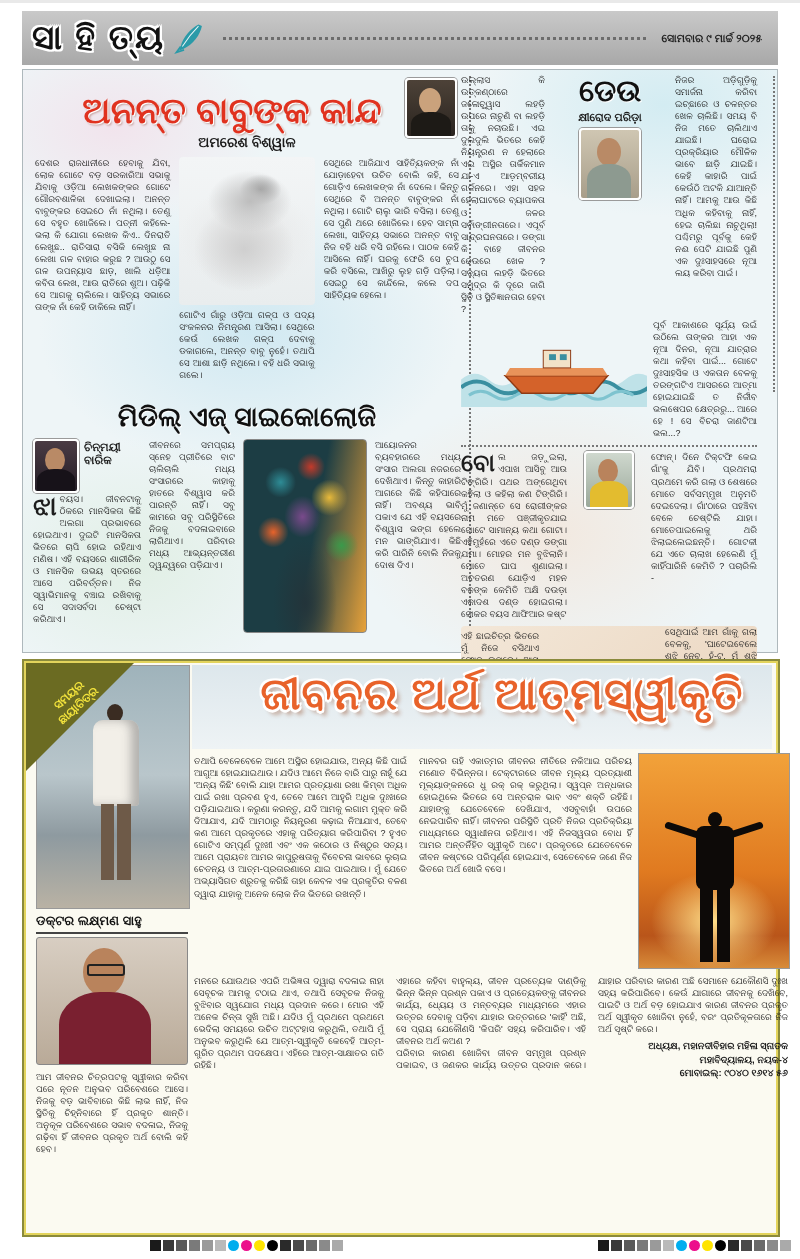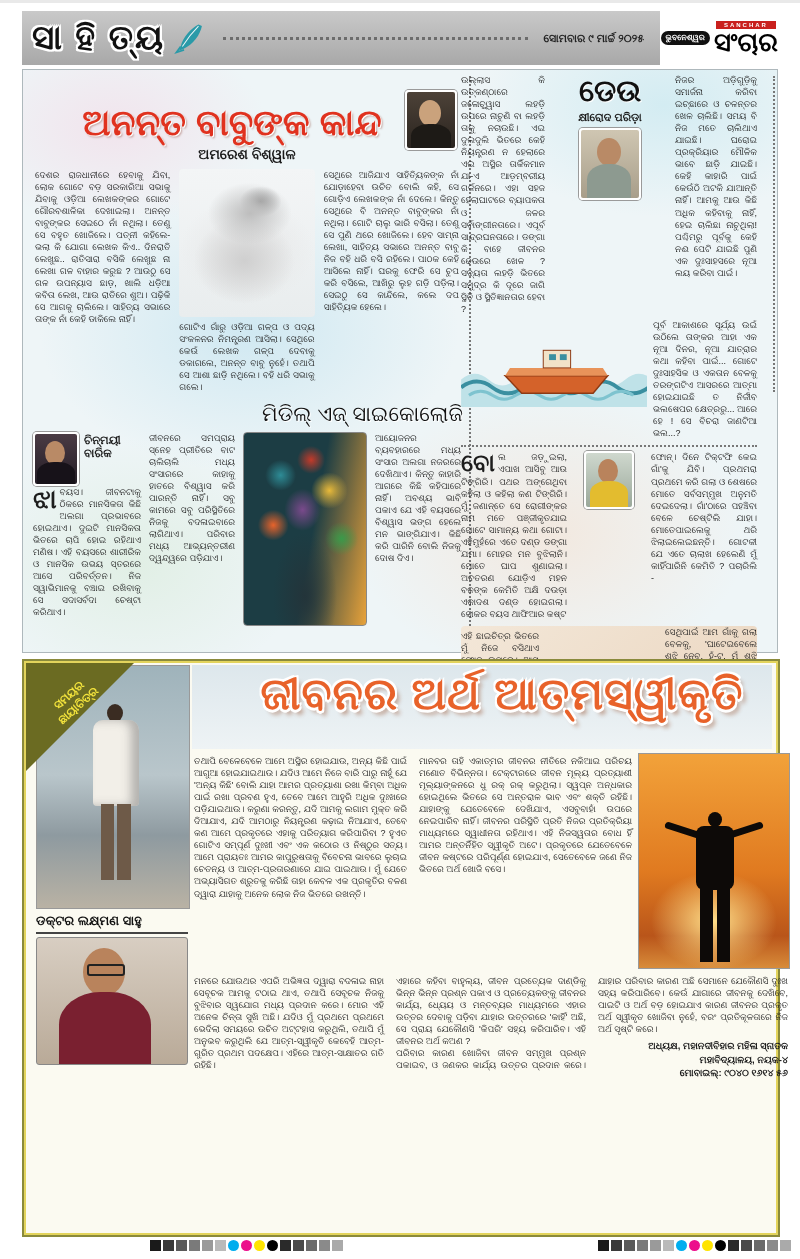--- a/index.html
+++ b/index.html
@@ -26,21 +26,21 @@
      background:
        radial-gradient(220px 140px at 12% 10%,rgba(244,214,228,.55),transparent 70%),
        radial-gradient(260px 160px at 85% 6%,rgba(200,232,240,.7),transparent 70%),
        radial-gradient(300px 200px at 30% 45%,rgba(188,224,238,.6),transparent 70%),
        radial-gradient(280px 200px at 70% 80%,rgba(246,220,200,.5),transparent 70%),
        radial-gradient(240px 180px at 15% 85%,rgba(214,234,214,.55),transparent 70%),
        #eef5f7;}
   .col{font-size:9px;line-height:1.34;text-align:justify;color:#1d1d1d;}
   .byline{font-weight:700;}
 
-  .ananta{position:absolute;left:8px;top:14px;width:432px;height:322px;}
+  .ananta{position:absolute;left:8px;top:2px;width:432px;height:322px;}
   .headline-red{margin:20px 40px 2px 10px;text-align:center;font-size:36px;line-height:1.05;font-weight:800;color:#e0321f;
      text-shadow:1px 1px 0 #fff,2px 2px 2px rgba(120,40,20,.35);}
   .ananta-byline{text-align:center;font-size:14px;margin:4px 0 6px;}
   .photo{position:relative;overflow:hidden;border:2px solid #fff;box-shadow:0 0 0 1px #9a9a9a;border-radius:4px;}
   .photo .head{position:absolute;border-radius:50%;}
   .photo .torso{position:absolute;border-radius:45% 45% 0 0;}
   .ph-amaresh{position:absolute;right:6px;top:6px;width:48px;height:56px;background:linear-gradient(#4d4238,#2a241f);}
   .ph-amaresh .head{left:12px;top:8px;width:22px;height:26px;background:#caa27c;}
   .ph-amaresh .torso{left:4px;top:32px;width:40px;height:26px;background:#1d1a16;}
   .ananta-cols{display:flex;gap:9px;padding:0 4px;}
@@ -48,21 +48,21 @@
   .sketch{width:100%;height:148px;margin-bottom:4px;border-radius:4px;
      background:
        radial-gradient(60px 44px at 52% 30%,#bdbdbd,transparent 70%),
        radial-gradient(70px 60px at 48% 62%,#cfcfcf,transparent 72%),
        radial-gradient(30px 22px at 60% 22%,#8f8f8f,transparent 70%),
        radial-gradient(90px 70px at 50% 55%,#e6e6e6,transparent 75%),
        linear-gradient(#f3f5f6,#e9edee);}
   .disclaimer{margin:6px 26px 0 26px;font-size:8.5px;font-style:italic;font-weight:700;text-align:center;color:#222;line-height:1.3;}
 
   .middle{position:absolute;left:8px;top:330px;width:432px;height:248px;}
-  .headline-black{text-align:right;font-size:21px;font-weight:400;color:#101010;margin:2px 0 6px;
+  .headline-black{text-align:center;font-size:27px;font-weight:700;color:#101010;margin:2px 0 6px;
       text-shadow:1px 1px 0 #fff;}
   .middle-row{display:flex;gap:8px;padding:0 2px;}
   .m-author{width:108px;flex:0 0 auto;}
   .m-author-head{display:flex;gap:5px;align-items:flex-start;}
   .ph-chinmayi{width:42px;height:50px;flex:0 0 auto;background:linear-gradient(#4a3b44,#241d26);}
   .ph-chinmayi .head{left:10px;top:7px;width:20px;height:24px;background:#b98a66;}
   .ph-chinmayi .torso{left:2px;top:28px;width:38px;height:24px;background:#171219;}
   .m-author-name{font-size:11.5px;font-weight:700;margin-top:2px;}
   .dropcap::first-letter{font-size:26px;font-weight:800;float:left;line-height:.9;padding:2px 3px 0 0;}
   .tree{width:122px;flex:0 0 auto;height:192px;border-radius:4px;border:1px solid #888;
@@ -168,27 +168,20 @@
     <div class="mast-bar">
       <span class="section-title">ସା ହି ତ୍ୟ</span>
       <svg class="feather" viewBox="0 0 40 40">
         <path d="M30 4 C22 8 12 18 9 30 L7 35 L12 33 C24 28 32 16 34 6 Z" fill="#2a9aa8"></path>
         <path d="M9 30 L4 37 L13 34" fill="none" stroke="#2a9aa8" stroke-width="2"></path>
         <path d="M30 6 C24 12 16 22 11 30" fill="none" stroke="#e8f6f8" stroke-width="1.2"></path>
       </svg>
       <span class="dot-fill"></span>
       <span class="mast-date">ସୋମବାର ୯ ମାର୍ଚ୍ଚ ୨୦୨୫</span>
     </div>
-    <div class="logo-block">
-      <span class="city-pill">ଭୁବନେଶ୍ୱର</span>
-      <span class="logo-stack">
-        <span class="logo-tagline">SANCHAR</span>
-        <span class="logo-name">ସଂଚାର</span>
-      </span>
-    </div>
   </div>
 
   <div class="top-section">
 
     <div class="ananta">
       <div class="photo ph-amaresh">
           <span class="head"></span>
           <span class="torso"></span>
         </div>
       <div class="headline-red">ଅନନ୍ତ ବାବୁଙ୍କ କାନ୍ଦ</div>
@@ -292,20 +285,21 @@
           <span class="b-legs"></span>
         </div>
     </div>
 
     <div class="feature-author-name">ଡକ୍ଟର ଲକ୍ଷ୍ମଣ ସାହୁ</div>
     <div class="ph-laxman">
       <span class="head"></span>
         <span class="glasses"></span>
         <span class="torso"></span>
     </div>
+    <div class="col left-lower">ଆମ ଜୀବନର ଚିତ୍ରପଟକୁ ସ୍ୱୀକାର କରିବା ପରେ ନୂତନ ଅନୁଭବ ପରିବେଶରେ ଆସେ। ନିଜକୁ ବଡ଼ ଭାବିବାରେ କିଛି ଲାଭ ନାହିଁ, ନିଜ ସ୍ଥିତିକୁ ଚିହ୍ନିବାରେ ହିଁ ପ୍ରକୃତ ଶାନ୍ତି। ଅନୁକୂଳ ପରିବେଶରେ ସଭାବ ବଦଳାଇ, ନିଜକୁ ଗଢ଼ିବା ହିଁ ଜୀବନର ପ୍ରକୃତ ଅର୍ଥ ବୋଲି କହି ହେବ।</div>
 
     <div class="sky"></div>
     <div class="headline-orange">ଜୀବନର ଅର୍ଥ ଆତ୍ମସ୍ୱୀକୃତି</div>
 
     <div class="upper-cols">
       <div class="col">ତଥାପି ବେଳେବେଳେ ଆମେ ଅସ୍ଥିର ହୋଇଯାଉ, ଅନ୍ୟ କିଛି ପାଇଁ ଆଗୁଆ ହୋଇଯାଇଥାଉ। ଯଦିଓ ଆମେ ନିଜେ ବାରି ପାରୁ ନାହୁଁ ଯେ 'ଅନ୍ୟ କିଛି' ବୋଲି ଯାହା ଆମର ପ୍ରତ୍ୟାଶା ରଖା କିମ୍ବା ଅଧିକ ପାଇଁ ରଖା ପ୍ରବଣ ହୁଏ, ତେବେ ଆମେ ଆହୁରି ଅଧିକ ଦୁଃଖରେ ପଡ଼ିଯାଇଥାଉ। କରୁଣା କରନ୍ତୁ, ଯଦି ଆମକୁ ଲଗାମ ମୁକ୍ତ କରି ଦିଆଯାଏ, ଯଦି ଆମଠାରୁ ନିୟନ୍ତ୍ରଣ କଢ଼ାଇ ନିଆଯାଏ, ତେବେ କଣ ଆମେ ପ୍ରକୃତରେ ଏହାକୁ ପରିତ୍ୟାଗ କରିପାରିବା ? ହୁଏତ ଗୋଟିଏ ସମ୍ପୂର୍ଣ ଦୁଃଖୀ ଏବଂ ଏକ କଠୋର ଓ ନିଷ୍ଠୁର ସତ୍ୟ। ଆମେ ପ୍ରାୟତଃ ଆମର କାପୁରୁଷତାକୁ ବିବେଚନା ଭାବରେ ଲୁଚାଇ ଚେତନ୍ୟ ଓ ଆତ୍ମ-ପ୍ରତାରଣାରେ ଯାଇ ପାଇଥାଉ। ମୁଁ ଯେତେ ଅଭ୍ୟାସିଗତ ଶ୍ରୁତକୁ କରିଛି ତାହା କେବଳ ଏକ ପ୍ରକୃତିର ବଳଣ ଦ୍ୱାରା ଯାହାକୁ ଅନେକ ଲୋକ ନିଜ ଭିତରେ ରଖନ୍ତି।</div>
       <div class="col">ମାନବର ତାହି ଏକାତ୍ମର ଜୀବନର ନୀତିରେ ନକିଆଇ ପରିଚୟ ମଣୋତ ବିଭିନ୍ନତା। ଟେକ୍ଟାରରେ ଜୀବନ ମୂଲ୍ୟ ପ୍ରତ୍ୟାଶୀ ମୂଲ୍ୟାଙ୍କନରେ ଧୁ ରକ୍ ରକ୍ କରୁଥିଲା। ସ୍ୱପ୍ନ ଅନ୍ଧକାର ହୋଇଥିଲେ ଭିତରେ ସେ ଅନ୍ତରାଳ ଭାବ ଏବଂ ଶକ୍ତି ରହିଛି। ଯାହାଙ୍କୁ ଯେତେବେଳେ ଦେଖିଯାଏ, ଏସବୁବାହାଁ ଉପରେ ନେଇପାରିବ ନାହିଁ। ଜୀବନର ପରିସ୍ଥିତି ପ୍ରତି ନିଜର ପ୍ରତିକ୍ରିୟା ମାଧ୍ୟମରେ ସ୍ୱାଧୀନତା ରହିଥାଏ। ଏହି ନିଜସ୍ୱତାର ବୋଧ ହିଁ ଆମର ଅନ୍ତର୍ନିହିତ ସ୍ୱୀକୃତି ଅଟେ। ପ୍ରକୃତରେ ଯେତେବେଳେ ଜୀବନ କଷ୍ଟରେ ପରିପୂର୍ଣ୍ଣ ହୋଇଯାଏ, ସେତେବେଳେ ଜଣେ ନିଜ ଭିତରେ ଅର୍ଥ ଖୋଜି ବସେ।</div>
     </div>
 
     <div class="sunset">

